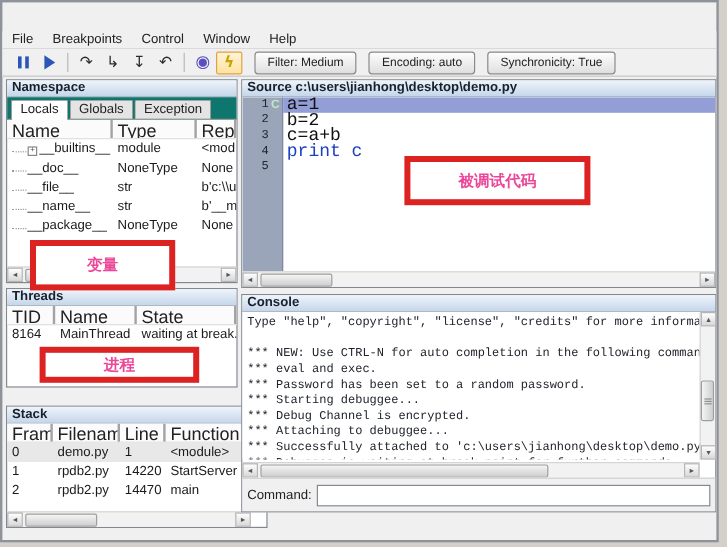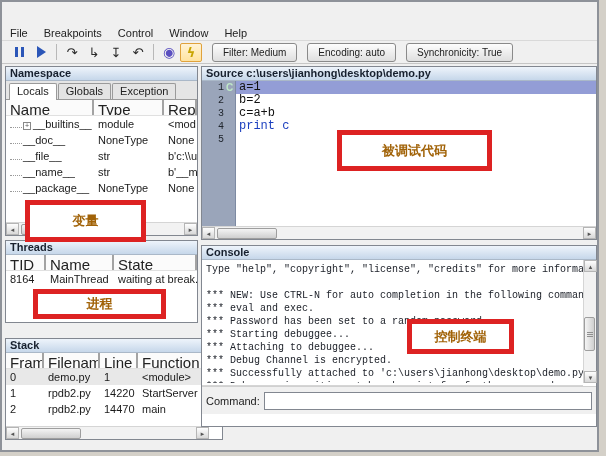--- a/index.html
+++ b/index.html
@@ -47,21 +47,21 @@
   .panel-header { height:14px; background:linear-gradient(#eef4fb,#c6d7ea); border-bottom:1px solid #aab8c8;
                   font-size:11px; font-weight:bold; color:#17202e; padding:0 4px; line-height:13px; }
   .thead { display:flex; border-bottom:1px solid #e0e0e0; background:#fbfbfb; }
   .th { font-size:15px; color:#222; padding:1px 4px; border-right:2px solid #a3a3a3; height:15px;
         white-space:nowrap; overflow:hidden; }
   .trow { display:flex; height:16px; align-items:center; }
   .td { font-size:11px; color:#1a1a1a; padding:0 4px; white-space:nowrap; overflow:hidden; }
 
   
   #namespace { left:3px; top:64px; width:193px; height:170px; }
-  .tabs { display:flex; align-items:flex-end; height:19px; background:#e5e5e5; border-bottom:1px solid #9a9a9a; padding-left:3px; }
+  .tabs { display:flex; align-items:flex-end; height:19px; background:#0f766e; border-bottom:1px solid #9a9a9a; padding-left:3px; }
   .tab { font-size:11px; padding:1px 7px 2px; border:1px solid #9a9a9a; border-bottom:none;
          background:#e4e4e4; margin-right:1px; border-radius:2px 2px 0 0; color:#222; }
   .tab.active { background:#fff; position:relative; top:1px; padding-bottom:3px; font-weight:normal; }
   .tree-line { display:inline-block; width:12px; height:1px; border-bottom:1px dotted #9a9a9a; margin-right:1px; }
   .tree-box { display:inline-block; width:8px; height:8px; border:1px solid #888; background:#fff; margin-right:2px;
               font-size:7px; line-height:6px; text-align:center; color:#555; }
 
   
   .hscroll { position:absolute; left:0; right:0; bottom:0; height:13px; background:#f2f2f2;
              border-top:1px solid #d5d5d5; display:flex; align-items:center; }
@@ -76,52 +76,52 @@
 
   
   #threads { left:3px; top:238px; width:193px; height:83px; }
   #stack { left:3px; top:336px; width:218px; height:102px; }
   .row-sel { background:#e8e8e8; }
 
   
   #source { left:199px; top:64px; width:396px; height:174px; }
   .src-body { position:absolute; top:14px; left:0; right:0; bottom:13px; background:#fff; display:flex; overflow:hidden; }
   .gutter { width:34px; background:#9aa5ba; border-right:1px solid #7d8aa2; }
-  .code-area { flex:1; font-family:"Liberation Mono", monospace; font-size:12px; }
+  .code-area { flex:1; font-family:"Liberation Mono", monospace; font-size:15px; }
   .src-line { display:flex; height:13px; line-height:13px; }
   .src-num { width:22px; text-align:right; color:#20262e; font-size:10px; font-family:"Liberation Mono", monospace; }
   .src-marker { width:11px; text-align:center; color:#bfe8c8; font-size:10px; font-weight:bold; }
   .src-code { padding-left:3px; white-space:pre; color:#111; }
   .src-line.current .src-code { background:#939dd6; display:block; flex:1; }
   .kw { color:#1b3fbf; }
 
   
   #console { left:199px; top:243px; width:396px; height:182px; }
   .console-text { position:absolute; top:14px; left:0; right:13px; bottom:43px; background:#fff;
                   font-family:"Liberation Mono", monospace; font-size:10px; color:#20242c;
                   padding:3px 4px; overflow:hidden; }
   .console-line { height:13px; line-height:13px; white-space:pre; }
   .console-vscroll { top:14px; bottom:43px; }
   .console-hscroll { bottom:30px; right:13px; }
-  .command-row { position:absolute; left:0; right:0; bottom:12px; height:28px; background:#f0f0f0;
+  .command-row { position:absolute; left:0; right:0; bottom:0; height:28px; background:#f0f0f0;
                  border-top:1px solid #d0d0d0; display:flex; align-items:center; padding:0 4px; }
   .command-label { font-size:11px; color:#222; margin-right:4px; }
   .command-input { flex:1; height:18px; border:1px solid #828790; background:#fff; font-size:11px; padding:0 3px;
                    font-family:"Liberation Mono", monospace; }
 
   
   .statusbar { position:absolute; left:0; right:0; bottom:2px; height:18px; background:#f0f0f0;
                border-top:1px solid #bdbdbd; }
   .sb-cell { position:absolute; top:2px; bottom:1px; border:1px solid; border-color:#a8a8a8 #fff #fff #a8a8a8;
              font-size:10px; color:#222; line-height:13px; padding:0 4px; overflow:hidden; white-space:nowrap; }
   .grip-corner { position:absolute; right:1px; bottom:1px; width:12px; height:12px;
                  background:linear-gradient(135deg, transparent 40%, #aaa 40% 45%, transparent 45% 60%, #aaa 60% 65%, transparent 65% 80%, #aaa 80% 85%, transparent 85%); }
 
   
-  .annotation { position:absolute; background:#fff; border:5px solid #dd2222; color:#a16207;
+  .annotation { position:absolute; background:#fff; border:5px solid #dd2222; color:#ec4899;
                 font-size:13px; font-weight:bold; display:flex; align-items:center; justify-content:center;
                 z-index:50; font-family:"Liberation Sans", sans-serif; }
 </style>
 </head>
 <body>
 
 <div class="window">
 
 
   <div class="menubar">
@@ -324,22 +324,22 @@
 
   <div class="panel" id="console">
     <div class="panel-header">Console</div>
     <div class="console-text">
       <div class="console-line">Type "help", "copyright", "license", "credits" for more information.</div>
       <div class="console-line"></div>
       <div class="console-line">*** NEW: Use CTRL-N for auto completion in the following commands: laun</div>
       <div class="console-line">*** eval and exec.</div>
       <div class="console-line">*** Password has been set to a random password.</div>
       <div class="console-line">*** Starting debuggee...</div>
+      <div class="console-line">*** Debug Channel is encrypted.</div>
       <div class="console-line">*** Attaching to debuggee...</div>
-      <div class="console-line">*** Debug Channel is encrypted.</div>
       <div class="console-line">*** Successfully attached to 'c:\users\jianhong\desktop\demo.py'.</div>
       <div class="console-line">*** Debuggee is waiting at break point for further commands.</div>
     </div>
     <div class="vscroll console-vscroll">
       <span class="arrow" style="display:block">▲</span>
       <span class="vthumb" style="position:absolute; bottom:30px; left:0;">
           <span class="grip"></span>
           <span class="grip"></span>
           <span class="grip"></span>
         </span>
@@ -348,17 +348,16 @@
     <div class="hscroll console-hscroll" style="bottom:28px;">
       <span class="arrow">◄</span>
       <span class="hthumb" style="width:240px"></span>
       <span class="hspacer"></span>
       <span class="arrow">►</span>
     </div>
     <div class="command-row">
       <span class="command-label">Command:</span>
       <input class="command-input" value="" style="">
     </div>
-    <div class="annotation" style="left:205px; top:73px; width:107px; height:35px;">控制终端</div>
   </div>
 
 
 </div>
 
 </body></html>

